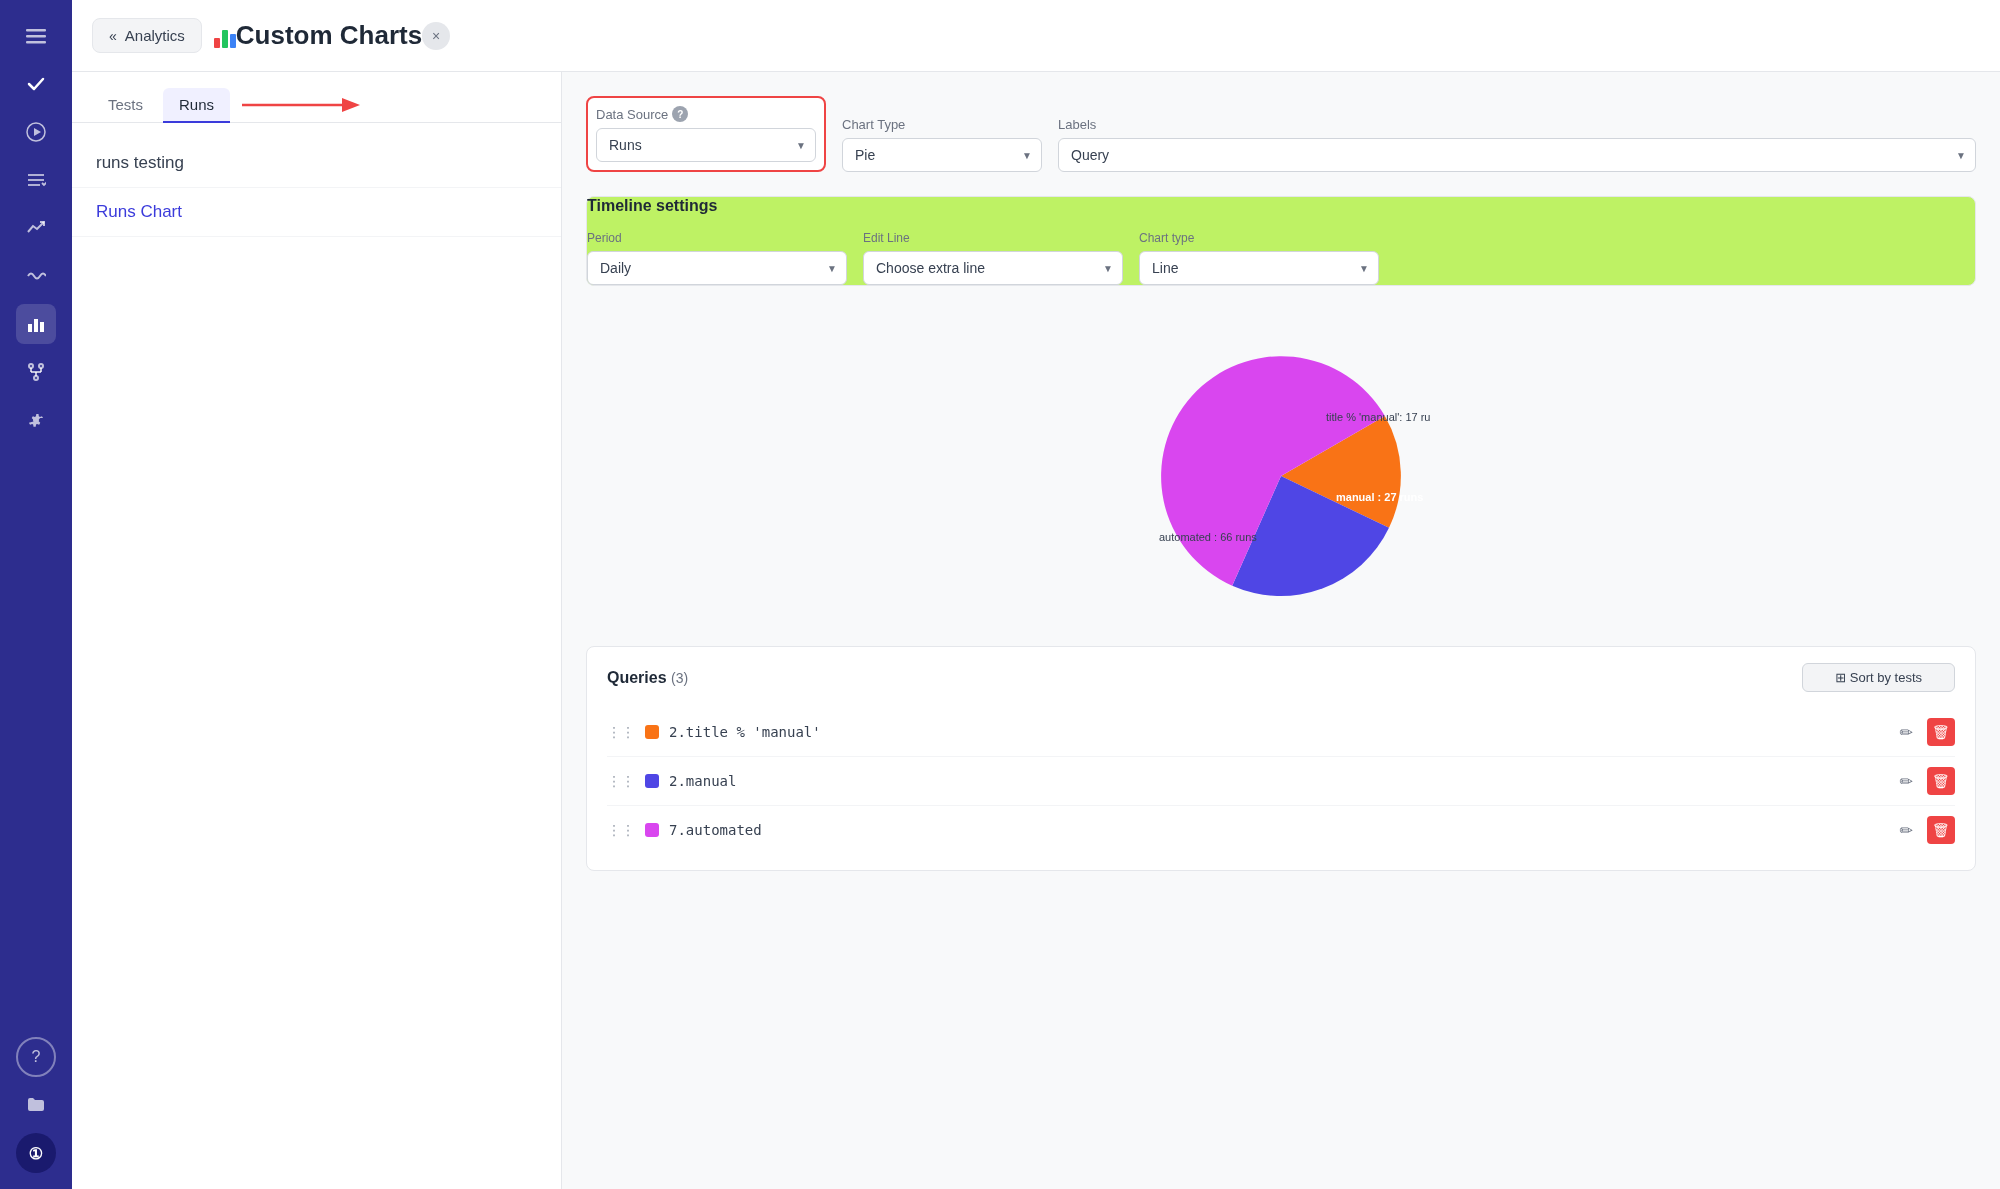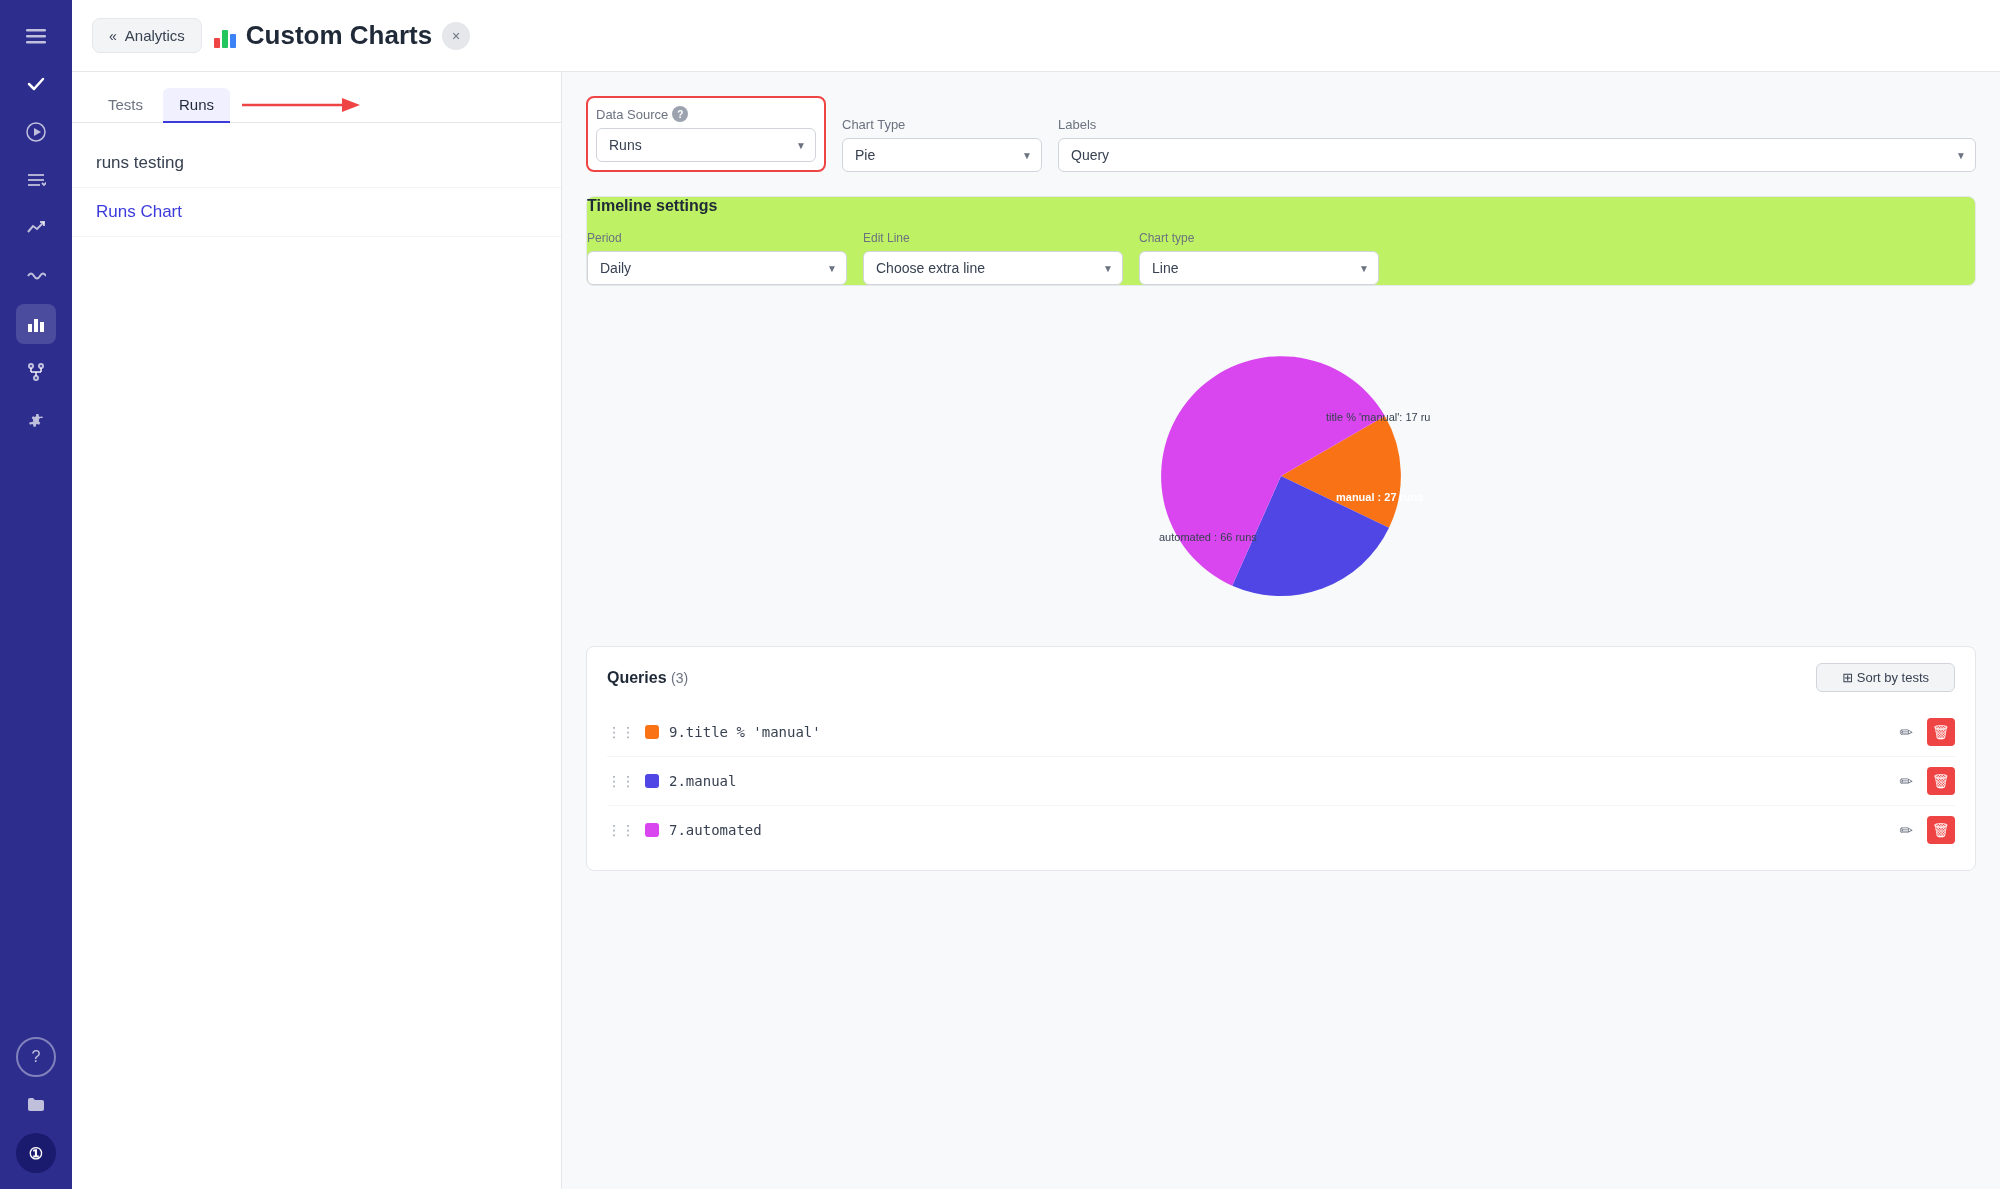--- a/index.html
+++ b/index.html
@@ -63,21 +63,20 @@
       border: 1px solid #e5e7eb;
       border-radius: 8px;
       padding: 8px 16px;
       cursor: pointer;
       font-size: 15px;
       color: #374151;
     }
     .page-title-wrapper {
       display: flex;
       align-items: center;
-      gap: 10px;
     }
     .bar-chart-icon {
       display: flex;
       align-items: flex-end;
       gap: 2px;
       height: 24px;
     }
     .bar-chart-icon .bar1 { width: 6px; height: 10px; background: #ef4444; border-radius: 1px; }
     .bar-chart-icon .bar2 { width: 6px; height: 18px; background: #22c55e; border-radius: 1px; }
     .bar-chart-icon .bar3 { width: 6px; height: 14px; background: #3b82f6; border-radius: 1px; }
@@ -323,21 +322,21 @@
     .queries-title {
       font-size: 16px;
       font-weight: 600;
       color: #1f2937;
     }
     .queries-count {
       font-size: 14px;
       color: #6b7280;
     }
     .sort-btn {
-      padding: 6px 25px;
+      padding: 6px 32px;
       background: #f3f4f6;
       border: 1px solid #d1d5db;
       border-radius: 6px;
       font-size: 13px;
       cursor: pointer;
       color: #374151;
     }
     .query-row {
       display: flex;
       align-items: center;
@@ -617,21 +616,21 @@
             <div>
               <span class="queries-title">Queries</span>
               <span class="queries-count">(3)</span>
             </div>
             <button class="sort-btn">⊞ Sort by tests</button>
           </div>
 
           <div class="query-row">
             <span class="drag-handle">⋮⋮</span>
             <div class="query-color-dot" style="background:#f97316;"></div>
-            <span class="query-label">9.title % 'manual'</span>
+            <span class="query-label">2.title % 'manual'</span>
             <button class="query-edit-btn">✏</button>
             <button class="query-delete-btn">🗑</button>
           </div>
 
           <div class="query-row">
             <span class="drag-handle">⋮⋮</span>
             <div class="query-color-dot" style="background:#4f46e5;"></div>
             <span class="query-label">2.manual</span>
             <button class="query-edit-btn">✏</button>
             <button class="query-delete-btn">🗑</button>

